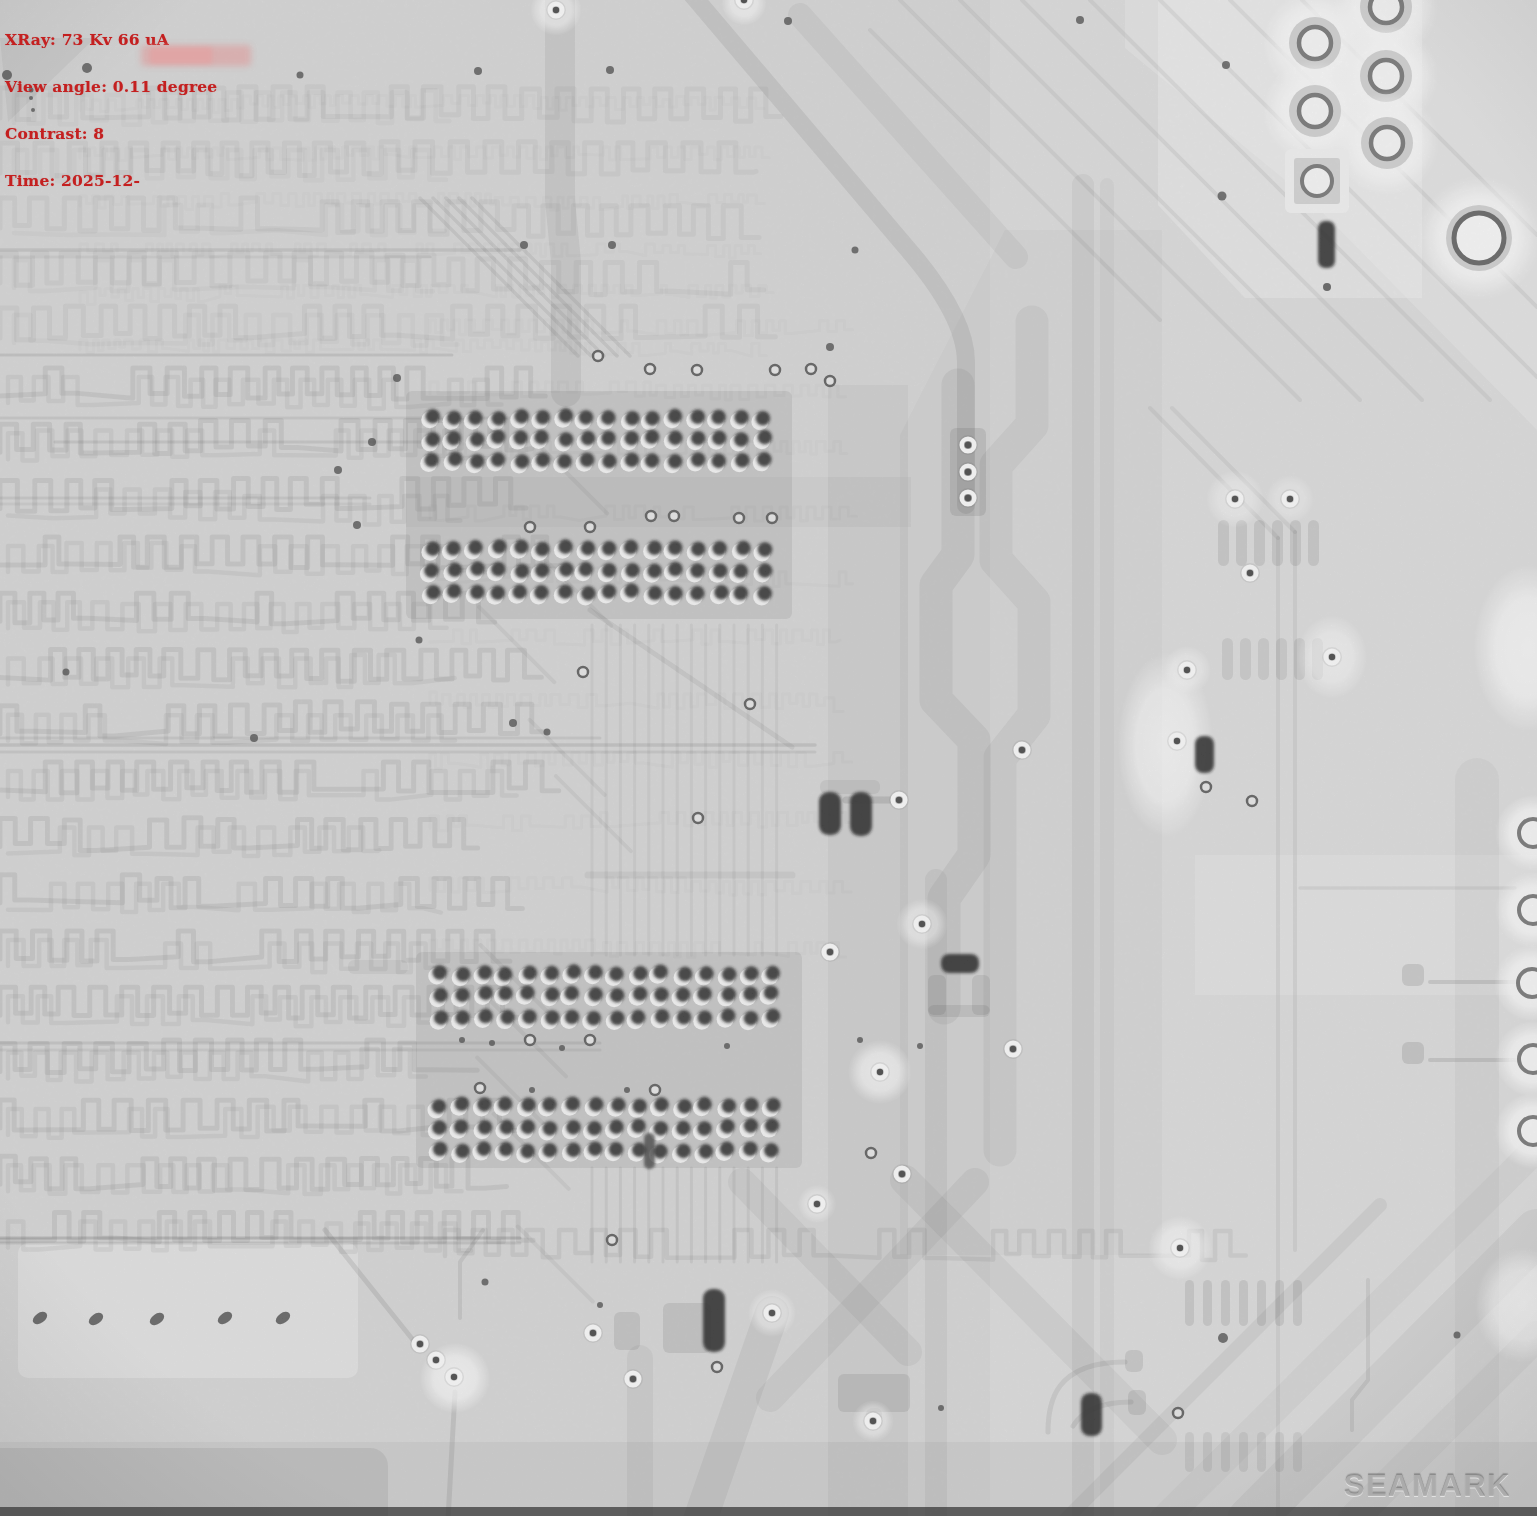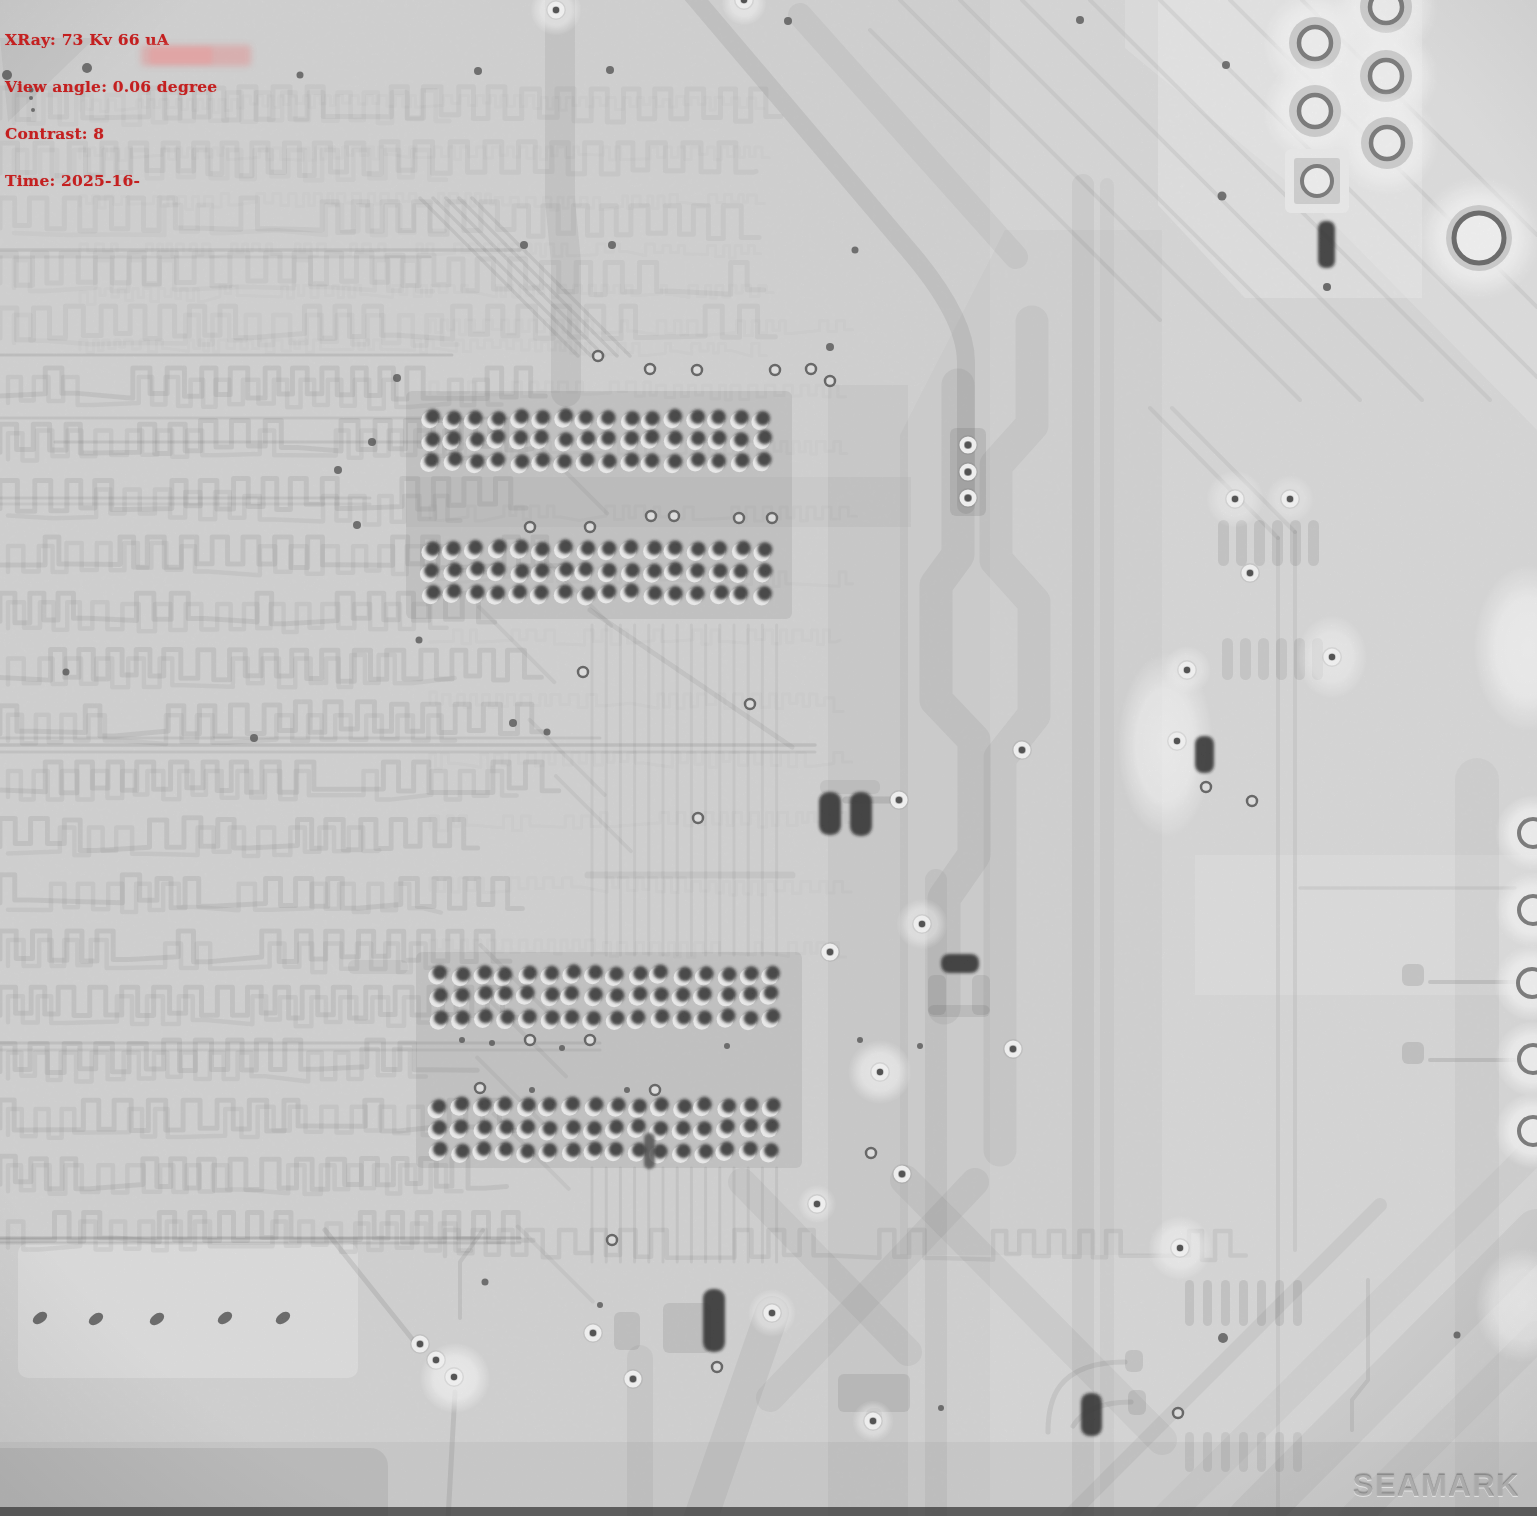--- a/index.html
+++ b/index.html
@@ -8,21 +8,21 @@
   #board{position:absolute;left:0;top:0;}
   #hud{position:absolute;left:5px;top:1px;color:var(--ovl,#c42020);
        font-family:"DejaVu Serif",serif;font-weight:bold;font-size:15.5px;
        line-height:15.6px;white-space:pre;letter-spacing:0.2px;
        text-shadow:0 0 1px rgba(196,32,32,.4);}
   .hud-line{height:15.6px;}
   #redact1{position:absolute;left:141px;top:45px;width:110px;height:21px;
        background:var(--red1,rgba(226,138,138,.45));border-radius:4px;filter:blur(3px);}
   #redact2{position:absolute;left:150px;top:47px;width:62px;height:17px;
        background:var(--red2,rgba(232,156,156,.55));border-radius:3px;filter:blur(2px);}
-  #wm{position:absolute;right:17px;bottom:12px;
+  #wm{position:absolute;right:26px;bottom:12px;
       font-family:"Liberation Sans",sans-serif;font-weight:bold;font-size:31px;
       letter-spacing:1.5px;color:rgba(118,118,118,.42);
       text-shadow:0 1px 0 rgba(255,255,255,.55), 0 -1px 1px rgba(70,70,70,.30);}
 </style>
 </head>
 <body>
 
 <div id="screen">
 
   <svg id="board" width="1537" height="1516" viewBox="0 0 1537 1516">
@@ -912,21 +912,21 @@
         <ellipse cx="283" cy="1318" rx="8" ry="5" fill="#4a4a4a" fill-opacity="0.9" transform="rotate(-35 283 1318)"></ellipse>
       </g>
       <rect x="0" y="0" width="1537" height="1516" filter="url(#grain)" opacity="0.16"></rect>
       <rect x="0" y="0" width="1537" height="1516" filter="url(#grain2)" opacity="0.06"></rect>
       <rect x="0" y="0" width="1537" height="1516" fill="url(#vig)"></rect>
       <rect x="0" y="1507" width="1537" height="9" fill="#3a3a3a" fill-opacity="0.75"></rect>
     </svg>
 
   <div id="hud">
     <div class="hud-line">XRay: 73 Kv 66 uA</div>
-    <div class="hud-line">View angle: 0.06 degree</div>
+    <div class="hud-line">View angle: 0.11 degree</div>
     <div class="hud-line">Contrast: 8</div>
-    <div class="hud-line">Time: 2025-16-</div>
+    <div class="hud-line">Time: 2025-12-</div>
   </div>
   <div id="redact1"></div>
   <div id="redact2"></div>
 
   <div id="wm">SEAMARK</div>
 </div>
 
 </body></html>

